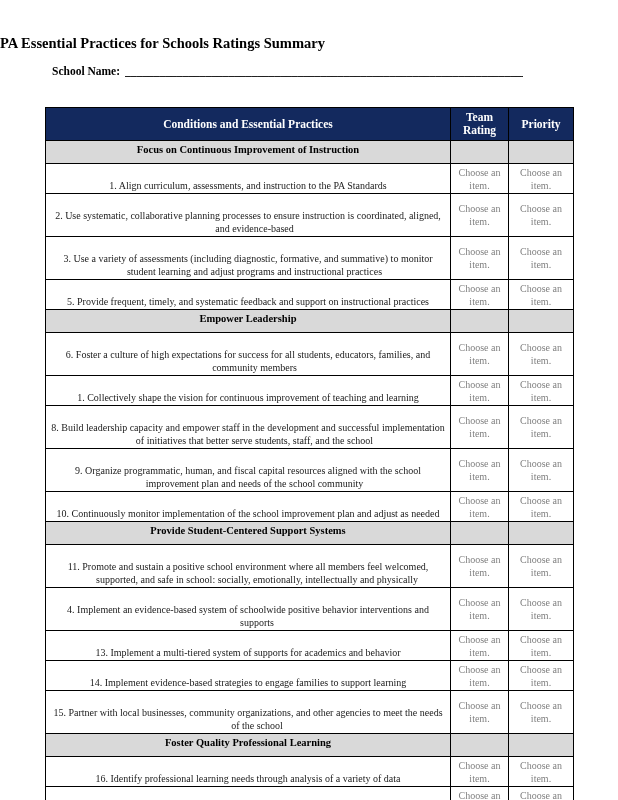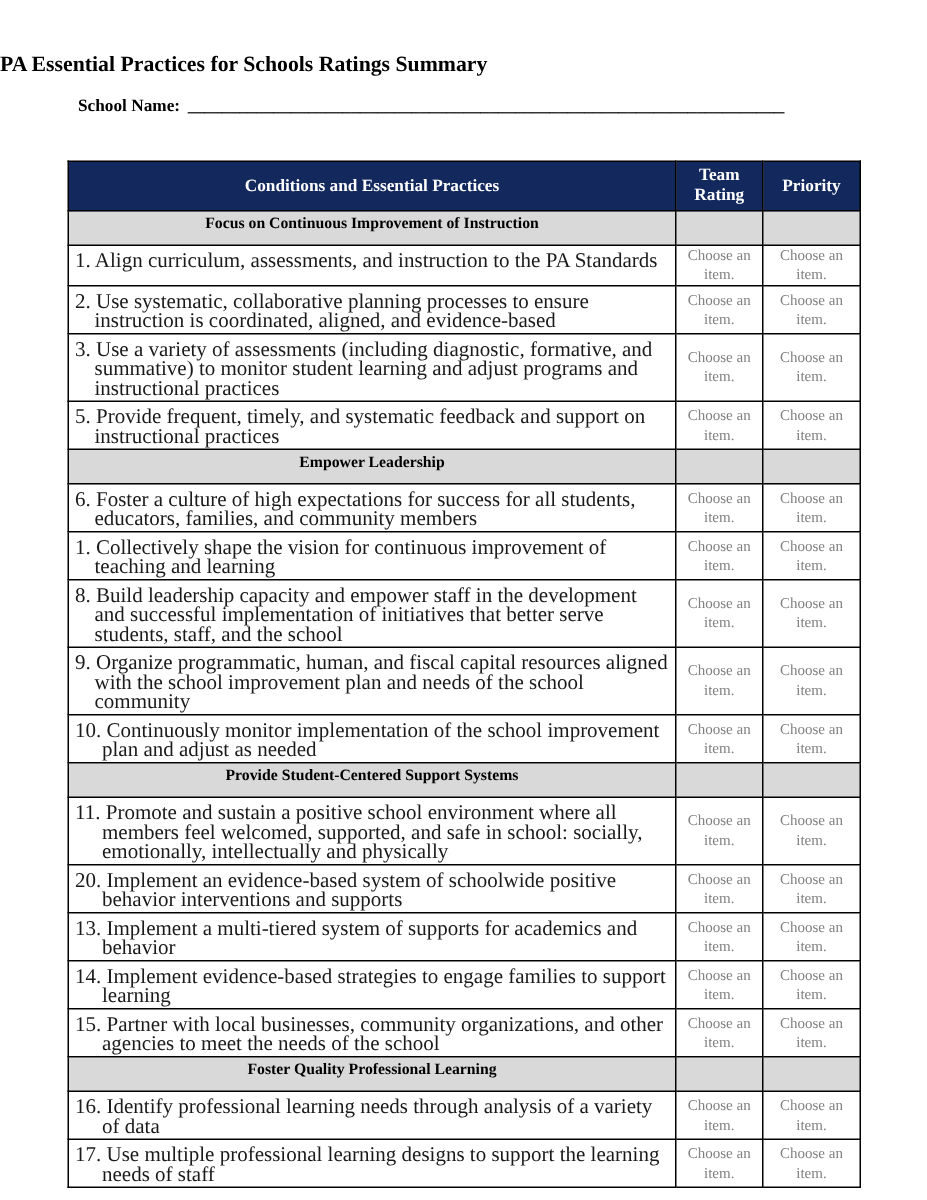--- a/index.html
+++ b/index.html
@@ -34,22 +34,22 @@
     height: 33px; text-align: center; vertical-align: middle; padding: 0 3px;
     line-height: 13px;
   }
   .section-row td { background: #d9d9d9; height: 23px; vertical-align: top; text-align: center; }
   .section-title {
     font-weight: bold; font-size: 10.5px; color: #000000;
     padding: 2px 4px 0 4px; line-height: 13px;
   }
   .item-row td { height: 27px; }
   td.practice {
-    font-size: 14px; line-height: 13px; vertical-align: top;
-    padding: 4px 4px 1px 17px; text-indent: -13px; color: #1a1a1a;
+    font-size: 10px; line-height: 13px; vertical-align: top;
+    padding: 15px 4px 1px 17px; text-indent: -13px; color: #1a1a1a; text-align: center;
   }
   td.practice.d2 { padding-left: 22px; text-indent: -18px; }
   td.dd {
     text-align: center; vertical-align: middle;
     font-size: 10px; line-height: 13px; color: #808080;
     padding: 0 2px; cursor: default;
   }
   .dd-inner { display: inline-block; max-width: 44px; }
 </style>
 </head>
@@ -139,21 +139,21 @@
         <td class="section-title">Provide Student-Centered Support Systems</td>
         <td></td>
         <td></td>
       </tr>
       <tr class="item-row">
         <td class="practice d2">11. Promote and sustain a positive school environment where all members feel welcomed, supported, and safe in school: socially, emotionally, intellectually and physically</td>
         <td class="dd"><span class="dd-inner">Choose an item.</span></td>
         <td class="dd"><span class="dd-inner">Choose an item.</span></td>
       </tr>
       <tr class="item-row">
-        <td class="practice d2">20. Implement an evidence-based system of schoolwide positive behavior interventions and supports</td>
+        <td class="practice d2">4. Implement an evidence-based system of schoolwide positive behavior interventions and supports</td>
         <td class="dd"><span class="dd-inner">Choose an item.</span></td>
         <td class="dd"><span class="dd-inner">Choose an item.</span></td>
       </tr>
       <tr class="item-row">
         <td class="practice d2">13. Implement a multi-tiered system of supports for academics and behavior</td>
         <td class="dd"><span class="dd-inner">Choose an item.</span></td>
         <td class="dd"><span class="dd-inner">Choose an item.</span></td>
       </tr>
       <tr class="item-row">
         <td class="practice d2">14. Implement evidence-based strategies to engage families to support learning</td>

